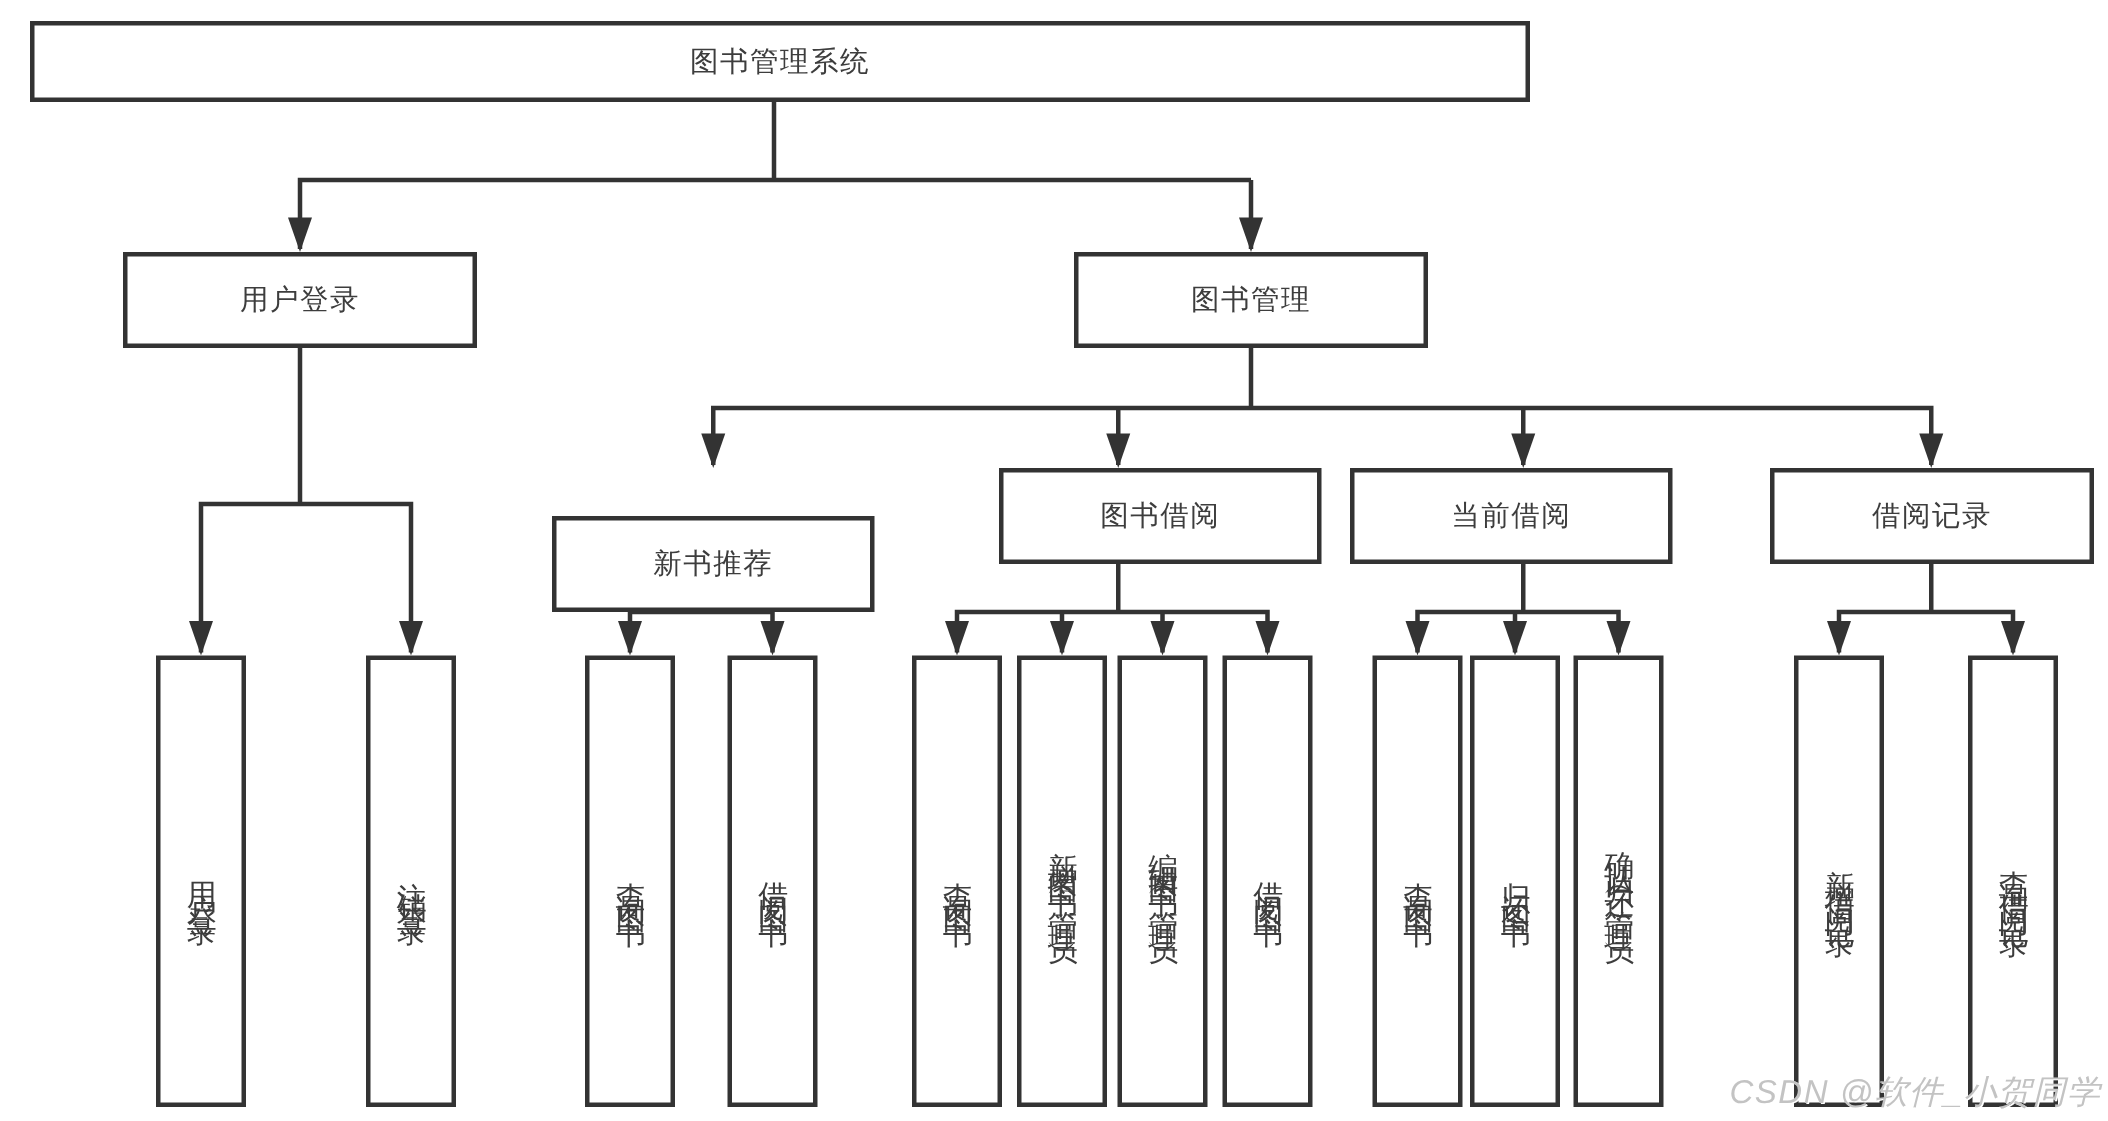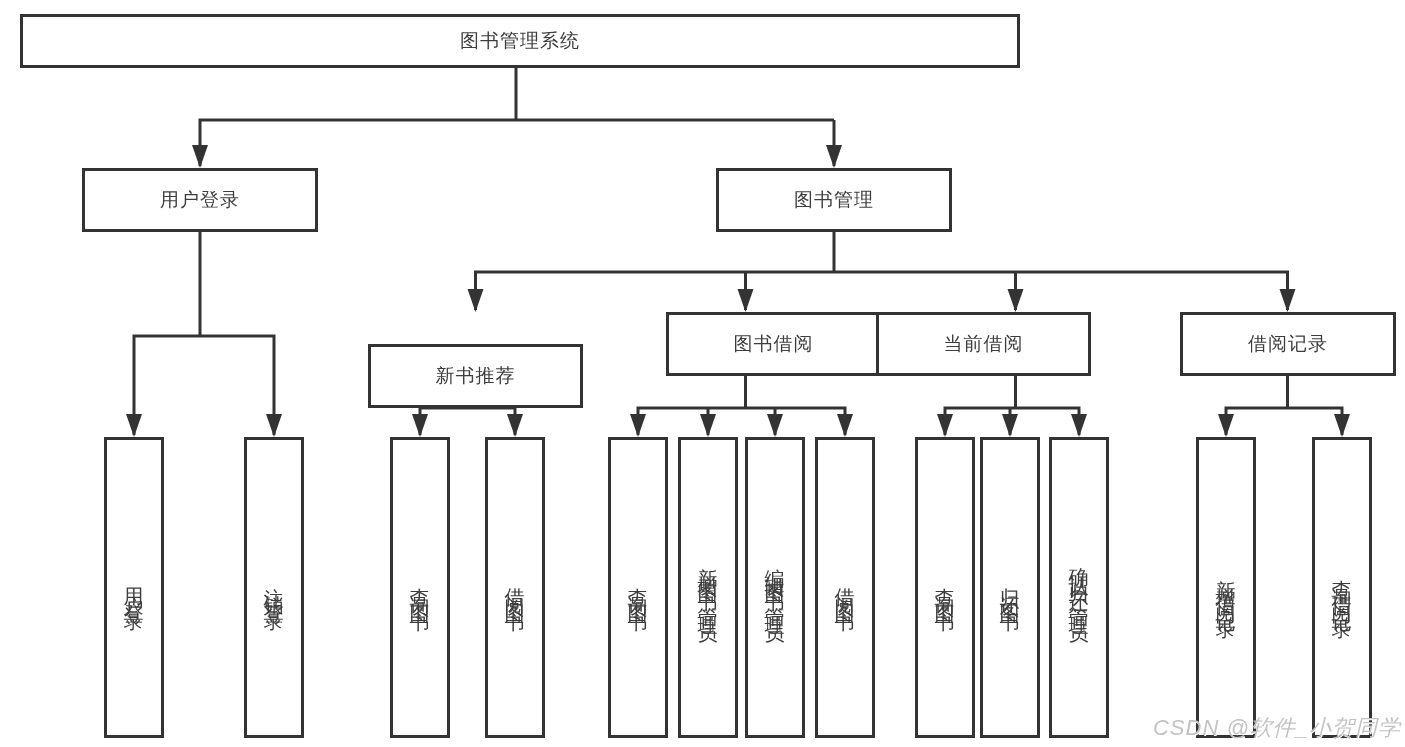--- a/index.html
+++ b/index.html
@@ -71,21 +71,21 @@
     </g>
   </svg>
 
   <div class="hnode" style="left:20px;top:14px;width:1000px;height:54px;">图书管理系统</div>
 
   <div class="hnode" style="left:82px;top:168px;width:236px;height:64px;">用户登录</div>
   <div class="hnode" style="left:716px;top:168px;width:236px;height:64px;">图书管理</div>
 
   <div class="hnode" style="left:368px;top:312px;width:215px;height:64px;margin-top:32px;">新书推荐</div>
   <div class="hnode" style="left:638px;top:312px;width:215px;height:64px;margin-left:28px;">图书借阅</div>
-  <div class="hnode" style="left:876px;top:312px;width:215px;height:64px;">当前借阅</div>
+  <div class="hnode" style="left:900px;top:312px;width:215px;height:64px;">当前借阅</div>
   <div class="hnode" style="left:1180px;top:312px;width:216px;height:64px;">借阅记录</div>
 
   <div class="vnode" style="left:104px;top:437px;">用户登录</div>
   <div class="vnode" style="left:244px;top:437px;">注销登录</div>
 
   <div class="vnode" style="left:390px;top:437px;">查询图书</div>
   <div class="vnode" style="left:485px;top:437px;">借阅图书</div>
 
   <div class="vnode" style="left:608px;top:437px;">查询图书</div>
   <div class="vnode" style="left:678px;top:437px;">新增图书（管理员）</div>

